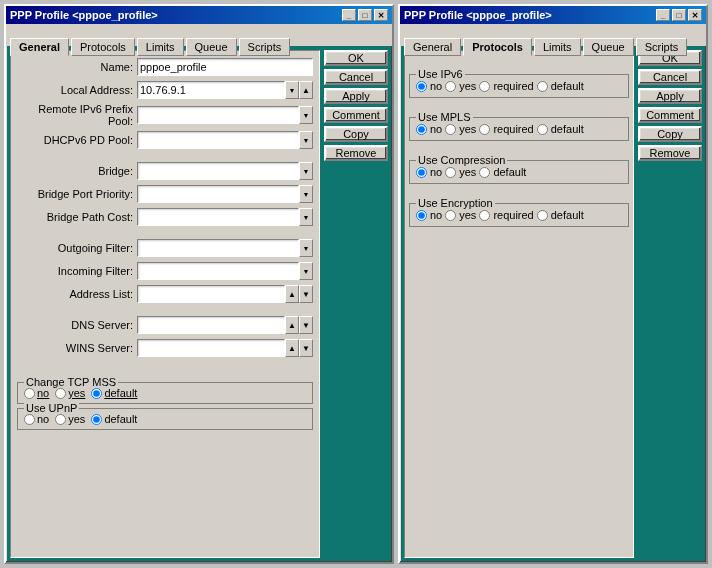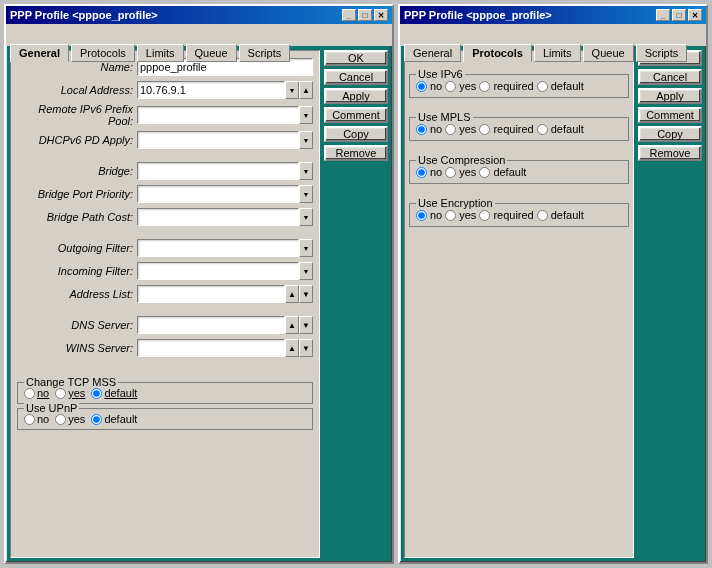--- a/index.html
+++ b/index.html
@@ -63,21 +63,21 @@
     }
 
     .tab {
       padding: 2px 8px;
       background: #d4d0c8;
       border: 1px solid;
       border-color: #ffffff #808080 #808080 #ffffff;
       cursor: pointer;
       font-size: 11px;
       position: relative;
-      top: 16px;
+      top: 10px;
     }
 
     .tab.active {
       background: #d4d0c8;
       border-bottom: 1px solid #d4d0c8;
       font-weight: bold;
       z-index: 1;
     }
 
     .content-area {
@@ -122,21 +122,20 @@
       margin-bottom: 3px;
       min-height: 20px;
     }
 
     .form-label {
       text-align: right;
       width: 120px;
       padding-right: 4px;
       font-size: 11px;
       flex-shrink: 0;
-      font-style: italic;
     }
 
     .form-input {
       flex: 1;
       height: 18px;
       background: white;
       border: 1px solid;
       border-color: #808080 #ffffff #ffffff #808080;
       box-shadow: inset 1px 1px 2px rgba(0,0,0,0.2);
       padding: 0 2px;
@@ -290,21 +289,21 @@
 
       <div class="form-row">
         <span class="form-label">Remote IPv6 Prefix Pool:</span>
         <div class="input-with-arrow">
           <input class="form-input" type="text" value="" style="">
           <div class="dropdown-btn">▼</div>
         </div>
       </div>
 
       <div class="form-row">
-        <span class="form-label">DHCPv6 PD Apply:</span>
+        <span class="form-label">DHCPv6 PD Pool:</span>
         <div class="input-with-arrow">
           <input class="form-input" type="text" value="" style="">
           <div class="dropdown-btn">▼</div>
         </div>
       </div>
 
       <div class="separator"></div>
 
       <div class="form-row">
         <span class="form-label">Bridge:</span>

